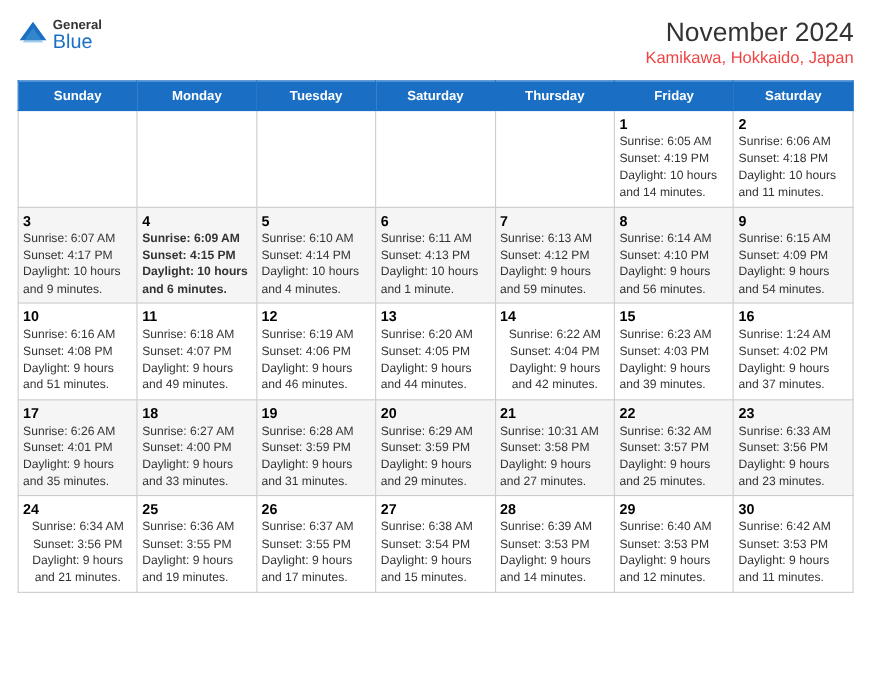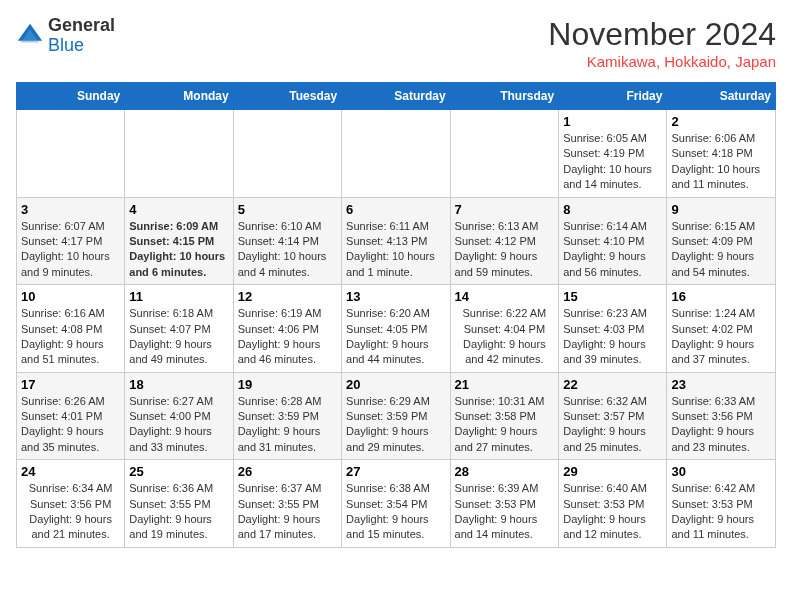--- a/index.html
+++ b/index.html
@@ -20,55 +20,55 @@
       display: flex;
       align-items: center;
       gap: 4px;
     }
     .logo-text {
       display: flex;
       flex-direction: column;
       line-height: 1.1;
     }
     .logo-general {
-      font-size: 18px;
+      font-size: 12px;
       font-weight: bold;
       color: #333;
     }
     .logo-blue {
       font-size: 18px;
       font-weight: normal;
       color: #1a6fc4;
     }
     .logo-icon {
       width: 28px;
       height: 28px;
     }
     .title-block {
       text-align: right;
     }
     .month-year {
-      font-size: 32px;
+      font-size: 24px;
       font-weight: normal;
       color: #333;
     }
     .location {
       font-size: 15px;
       color: #ef4444;
     }
     .calendar {
       width: 100%;
       border-collapse: collapse;
       font-size: 11px;
     }
     .calendar th {
       background: #1a6fc4;
       color: #fff;
       padding: 6px 4px;
-      text-align: right;
+      text-align: center;
       font-size: 12px;
       border: 1px solid #1a6fc4;
     }
     .calendar td {
       border: 1px solid #ccc;
       vertical-align: top;
       padding: 4px;
       width: 110px;
       min-height: 80px;
       background: #fff;

